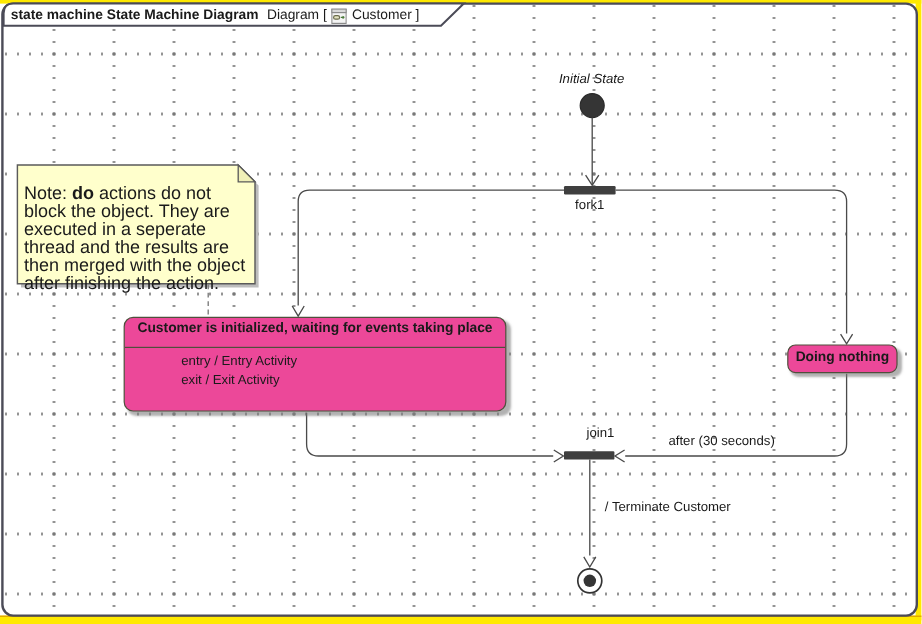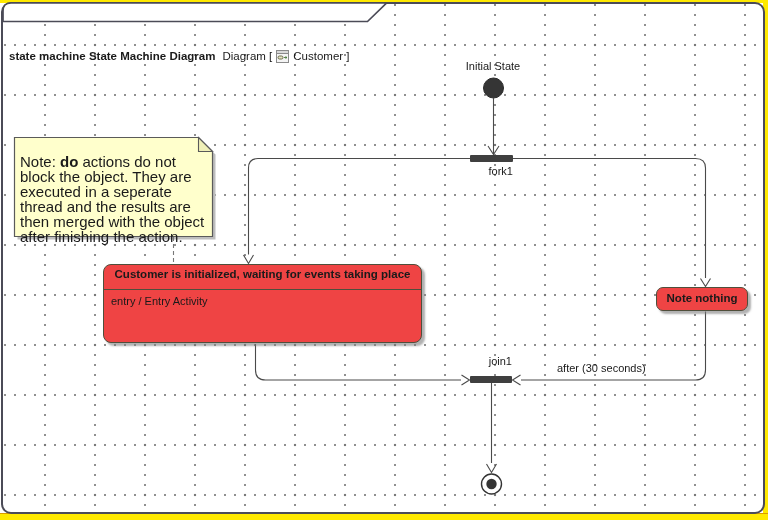--- a/index.html
+++ b/index.html
@@ -15,39 +15,39 @@
          border:2px solid #4b4b57;border-radius:10px;background-color:#ffffff;
          background-image:
            radial-gradient(circle,#787878 1.3px,rgba(0,0,0,0) 1.6px),
            radial-gradient(circle,#909090 0.9px,rgba(0,0,0,0) 1.2px),
            radial-gradient(circle,#909090 0.9px,rgba(0,0,0,0) 1.2px);
          background-size:50px 50px,10px 50px,50px 10px;
          background-position:17px 16px,7px 16px,17px 6px;}
   svg.overlay{left:0;top:0;width:768px;height:520px;}
   
   .tab-text{left:9px;top:5px;height:16px;display:flex;align-items:center;gap:4px;
-            font-size:11.5px;white-space:nowrap;margin-top:43px;}
+            font-size:11.5px;white-space:nowrap;}
   .tab-text b{font-weight:bold;margin-right:3px;}
   
   .note-text{left:14px;top:137px;width:199px;height:100px;box-sizing:border-box;
              padding:17px 5px 16px 6px;font-size:15px;line-height:15px;}
   .note-text b{font-weight:bold;}
   
-  .state{box-sizing:border-box;background:#ef4444;border:1.4px solid #4f4f3c;
+  .state{box-sizing:border-box;background:#ec4899;border:1.4px solid #4f4f3c;
          border-radius:8px;box-shadow:3px 3px 2px rgba(125,125,125,.6);}
   .state-main{left:103px;top:264px;width:319px;height:79px;}
   .state-title{height:21px;border-bottom:1.4px solid #4f4f3c;text-align:center;
                font-weight:bold;font-size:11.5px;padding-top:3px;}
-  .state-acts{padding:3px 0 0 7px;font-size:11px;line-height:16px;}
+  .state-acts{padding:3px 0 0 7px;font-size:11px;line-height:16px;margin-left:40px;}
   .state-small{left:656px;top:287px;width:92px;height:24px;text-align:center;
                font-weight:bold;font-size:11.5px;line-height:21px;border-radius:7px;}
   
   .lbl{font-size:11px;white-space:nowrap;}
-  .lbl-initial{left:453px;top:60px;width:80px;text-align:center;}
-  .lbl-fork{left:470px;top:165px;width:43px;text-align:right;}
+  .lbl-initial{left:453px;top:60px;width:80px;text-align:center;font-style:italic;}
+  .lbl-fork{left:470px;top:165px;width:43px;text-align:center;}
   .lbl-join{left:472px;top:355px;width:40px;text-align:right;}
   .lbl-after{left:557px;top:362px;width:130px;text-align:left;}
   .lbl-term{left:504px;top:417px;width:140px;}
 </style>
 </head>
 <body>
 
 <div id="stage">
 
   <div class="abs y-top"></div>
@@ -106,25 +106,27 @@
   </div>
 
   <div class="abs note-text">
     <span>Note: </span><b>do</b><span> actions do not block the object. They are executed in a seperate thread and the results are then merged with the object after finishing the action.</span>
   </div>
 
   <div class="abs lbl lbl-initial">Initial State</div>
   <div class="abs lbl lbl-fork">fork1</div>
   <div class="abs lbl lbl-join">join1</div>
   <div class="abs lbl lbl-after">after (30 seconds)</div>
+  <div class="abs lbl lbl-term">/ Terminate Customer</div>
 
   <div class="abs state state-main">
     <div class="state-title">Customer is initialized, waiting for events taking place</div>
     <div class="state-acts">
       <div>entry / Entry Activity</div>
+      <div>exit / Exit Activity</div>
     </div>
   </div>
 
   <div class="abs state state-small">
-    <span>Note nothing</span>
+    <span>Doing nothing</span>
   </div>
 
 </div>
 
 </body></html>

